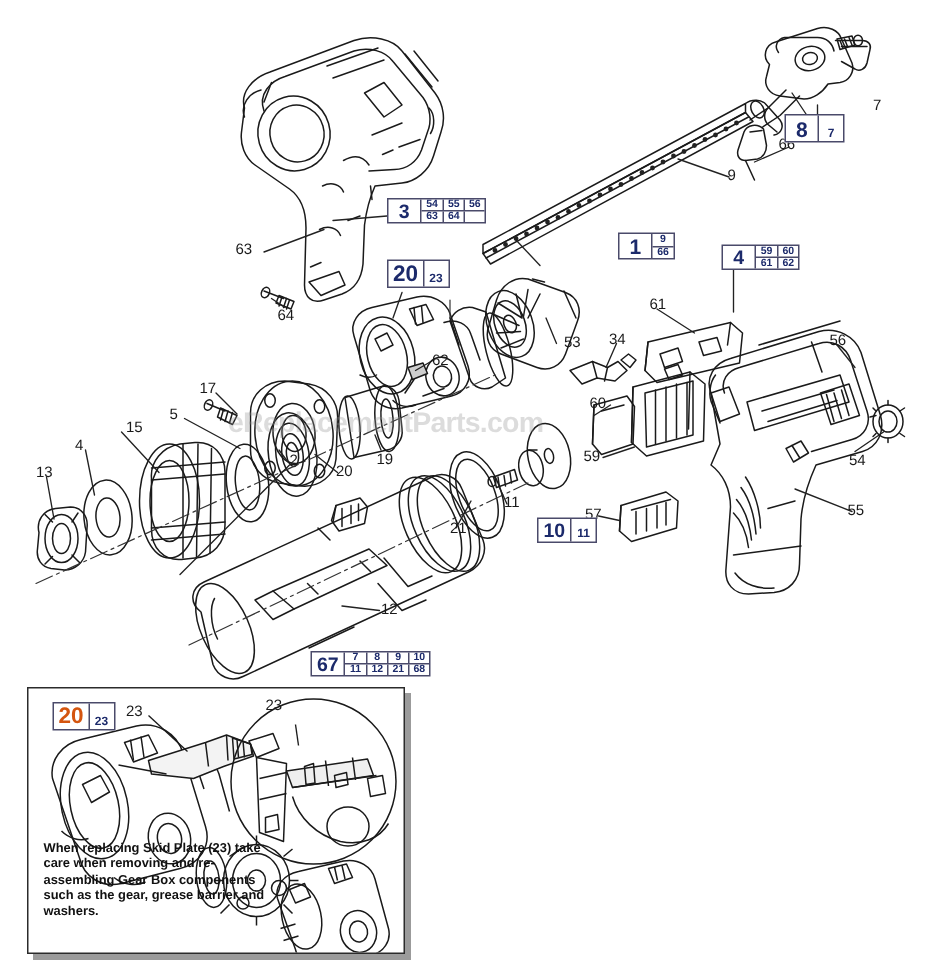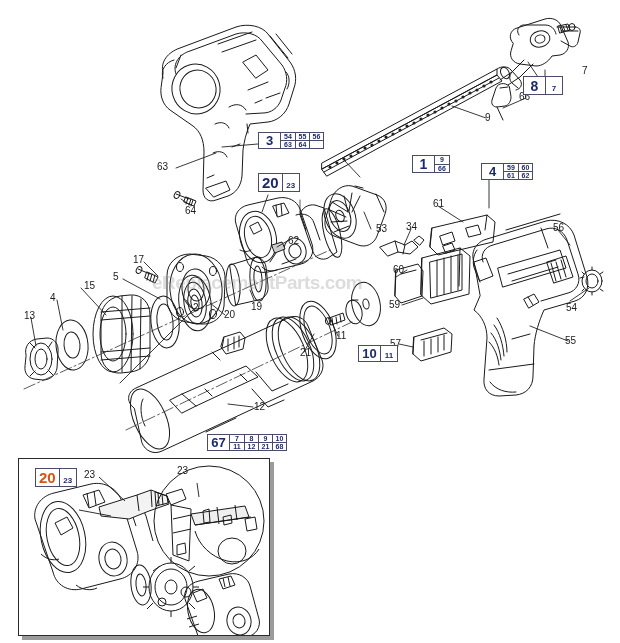--- a/index.html
+++ b/index.html
@@ -594,14 +594,15 @@
     <div class="grid">
       <div class="grow" style="align-items:flex-end">
         <div class="cell" style="align-items:flex-end;padding-bottom:1px">23</div>
       </div>
     </div>
   </div>
 
   <span class="lbl" style="left:84px;top:470px;z-index:5">23</span>
   <span class="lbl" style="left:177px;top:466px;z-index:5">23</span>
 
+  <div id="note">When replacing Skid Plate (23) take care when removing and re-assembling Gear Box components such as the gear, grease barrier and washers.</div>
 
 </div>
 
 </body></html>

